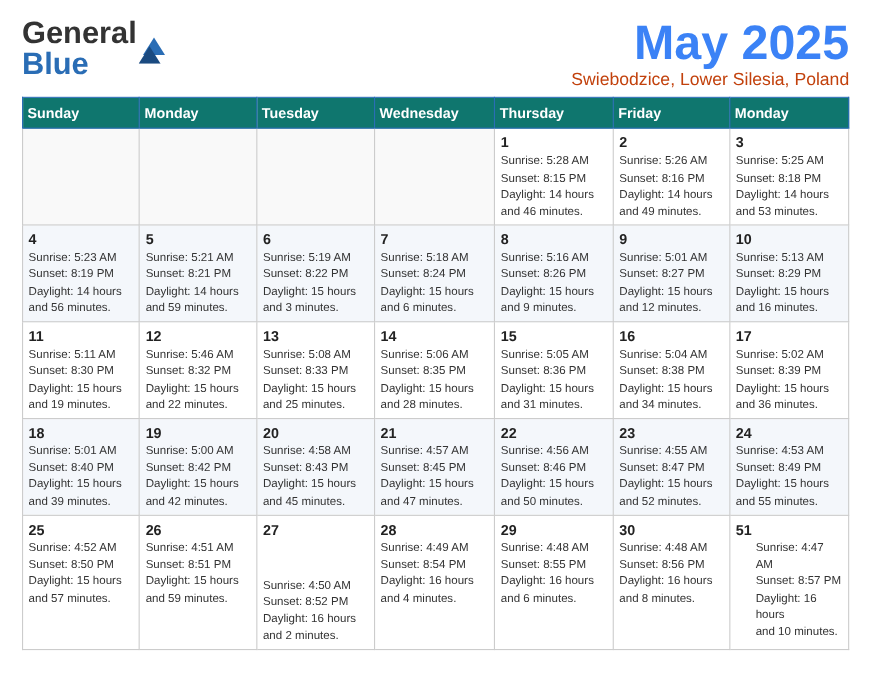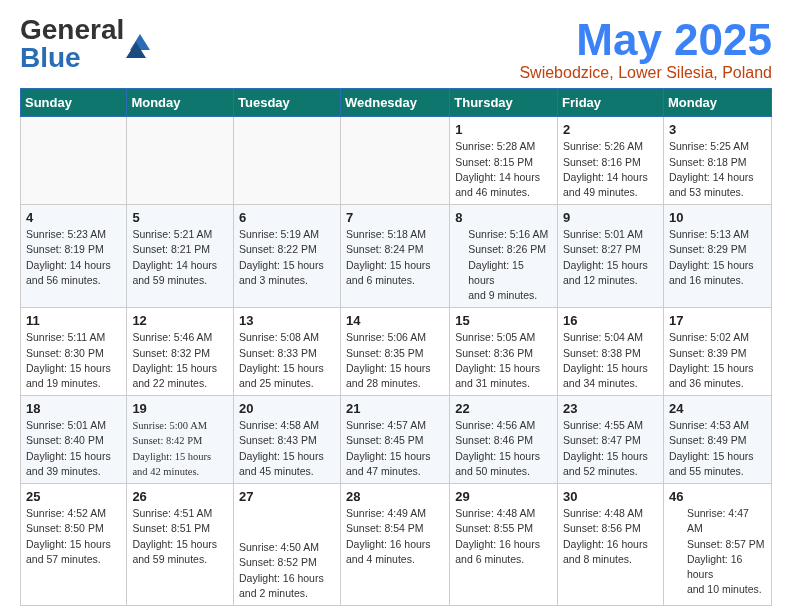--- a/index.html
+++ b/index.html
@@ -173,21 +173,21 @@
           </td>
           <td>
             <div class="day-number">7</div>
             <div class="day-info" style="white-space: pre-line;">Sunrise: 5:18 AM
 Sunset: 8:24 PM
 Daylight: 15 hours
 and 6 minutes.</div>
           </td>
           <td>
             <div class="day-number">8</div>
-            <div class="day-info" style="white-space: pre-line; margin-left: 13px;">Sunrise: 5:16 AM
+            <div class="day-info" style="white-space: pre-line;">Sunrise: 5:16 AM
 Sunset: 8:26 PM
 Daylight: 15 hours
 and 9 minutes.</div>
           </td>
           <td>
             <div class="day-number">9</div>
             <div class="day-info" style="white-space: pre-line;">Sunrise: 5:01 AM
 Sunset: 8:27 PM
 Daylight: 15 hours
 and 12 minutes.</div>
@@ -254,21 +254,21 @@
         <tr>
           <td>
             <div class="day-number">18</div>
             <div class="day-info" style="white-space: pre-line;">Sunrise: 5:01 AM
 Sunset: 8:40 PM
 Daylight: 15 hours
 and 39 minutes.</div>
           </td>
           <td>
             <div class="day-number">19</div>
-            <div class="day-info" style="white-space: pre-line; font-family: Liberation Serif, serif;">Sunrise: 5:00 AM
+            <div class="day-info" style="white-space: pre-line;">Sunrise: 5:00 AM
 Sunset: 8:42 PM
 Daylight: 15 hours
 and 42 minutes.</div>
           </td>
           <td>
             <div class="day-number">20</div>
             <div class="day-info" style="white-space: pre-line;">Sunrise: 4:58 AM
 Sunset: 8:43 PM
 Daylight: 15 hours
 and 45 minutes.</div>
@@ -339,21 +339,21 @@
 and 6 minutes.</div>
           </td>
           <td>
             <div class="day-number">30</div>
             <div class="day-info" style="white-space: pre-line;">Sunrise: 4:48 AM
 Sunset: 8:56 PM
 Daylight: 16 hours
 and 8 minutes.</div>
           </td>
           <td>
-            <div class="day-number">46</div>
+            <div class="day-number">51</div>
             <div class="day-info" style="white-space: pre-line; margin-left: 18px;">Sunrise: 4:47 AM
 Sunset: 8:57 PM
 Daylight: 16 hours
 and 10 minutes.</div>
           </td>
         </tr>
       </tbody>
   </table>
 </div>
 

